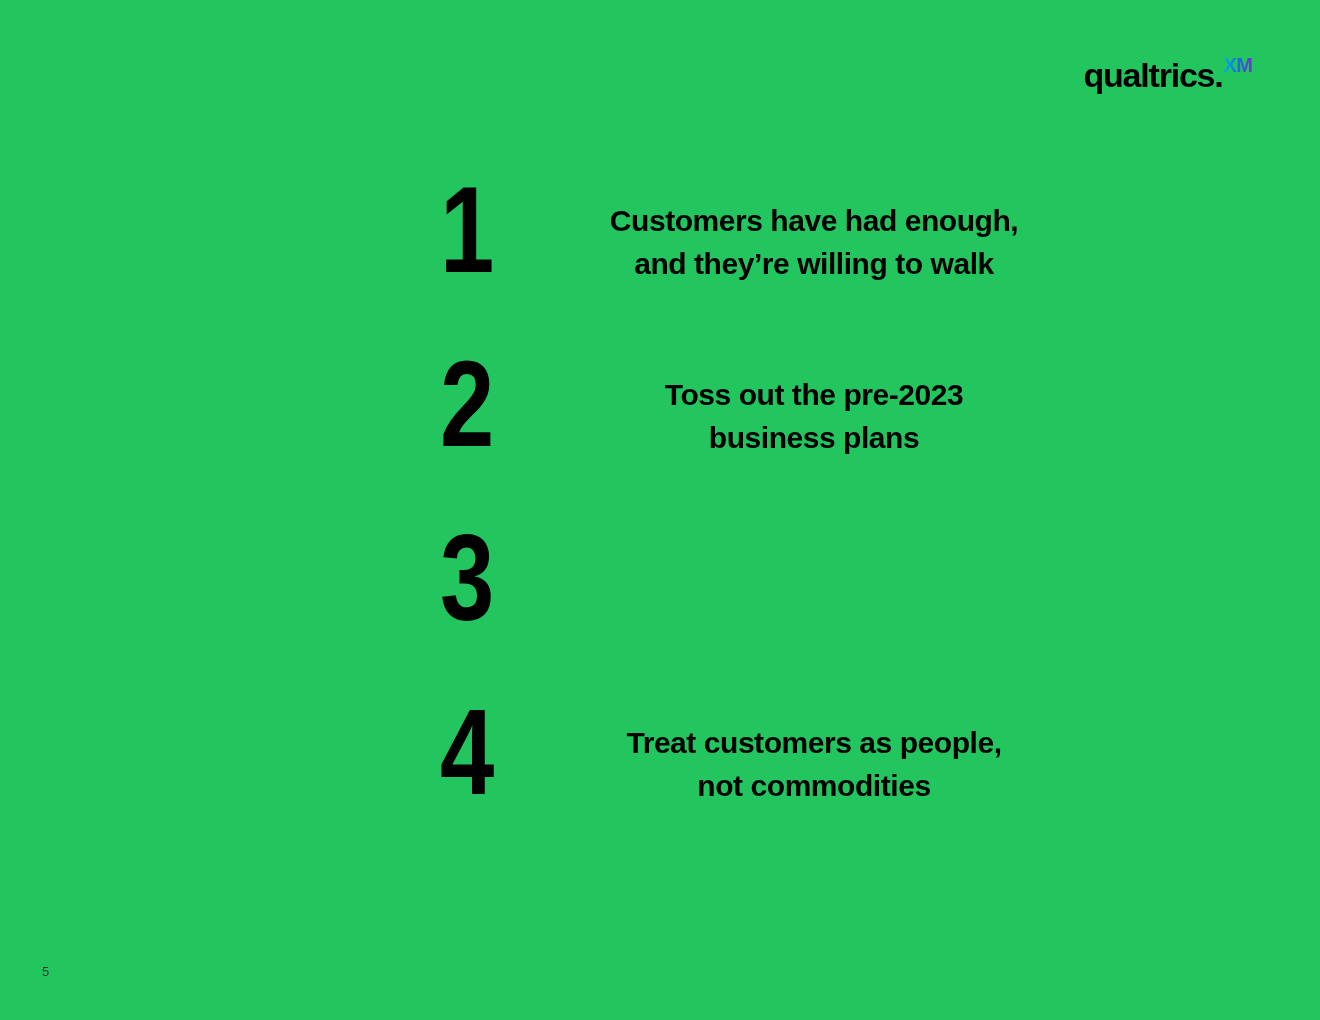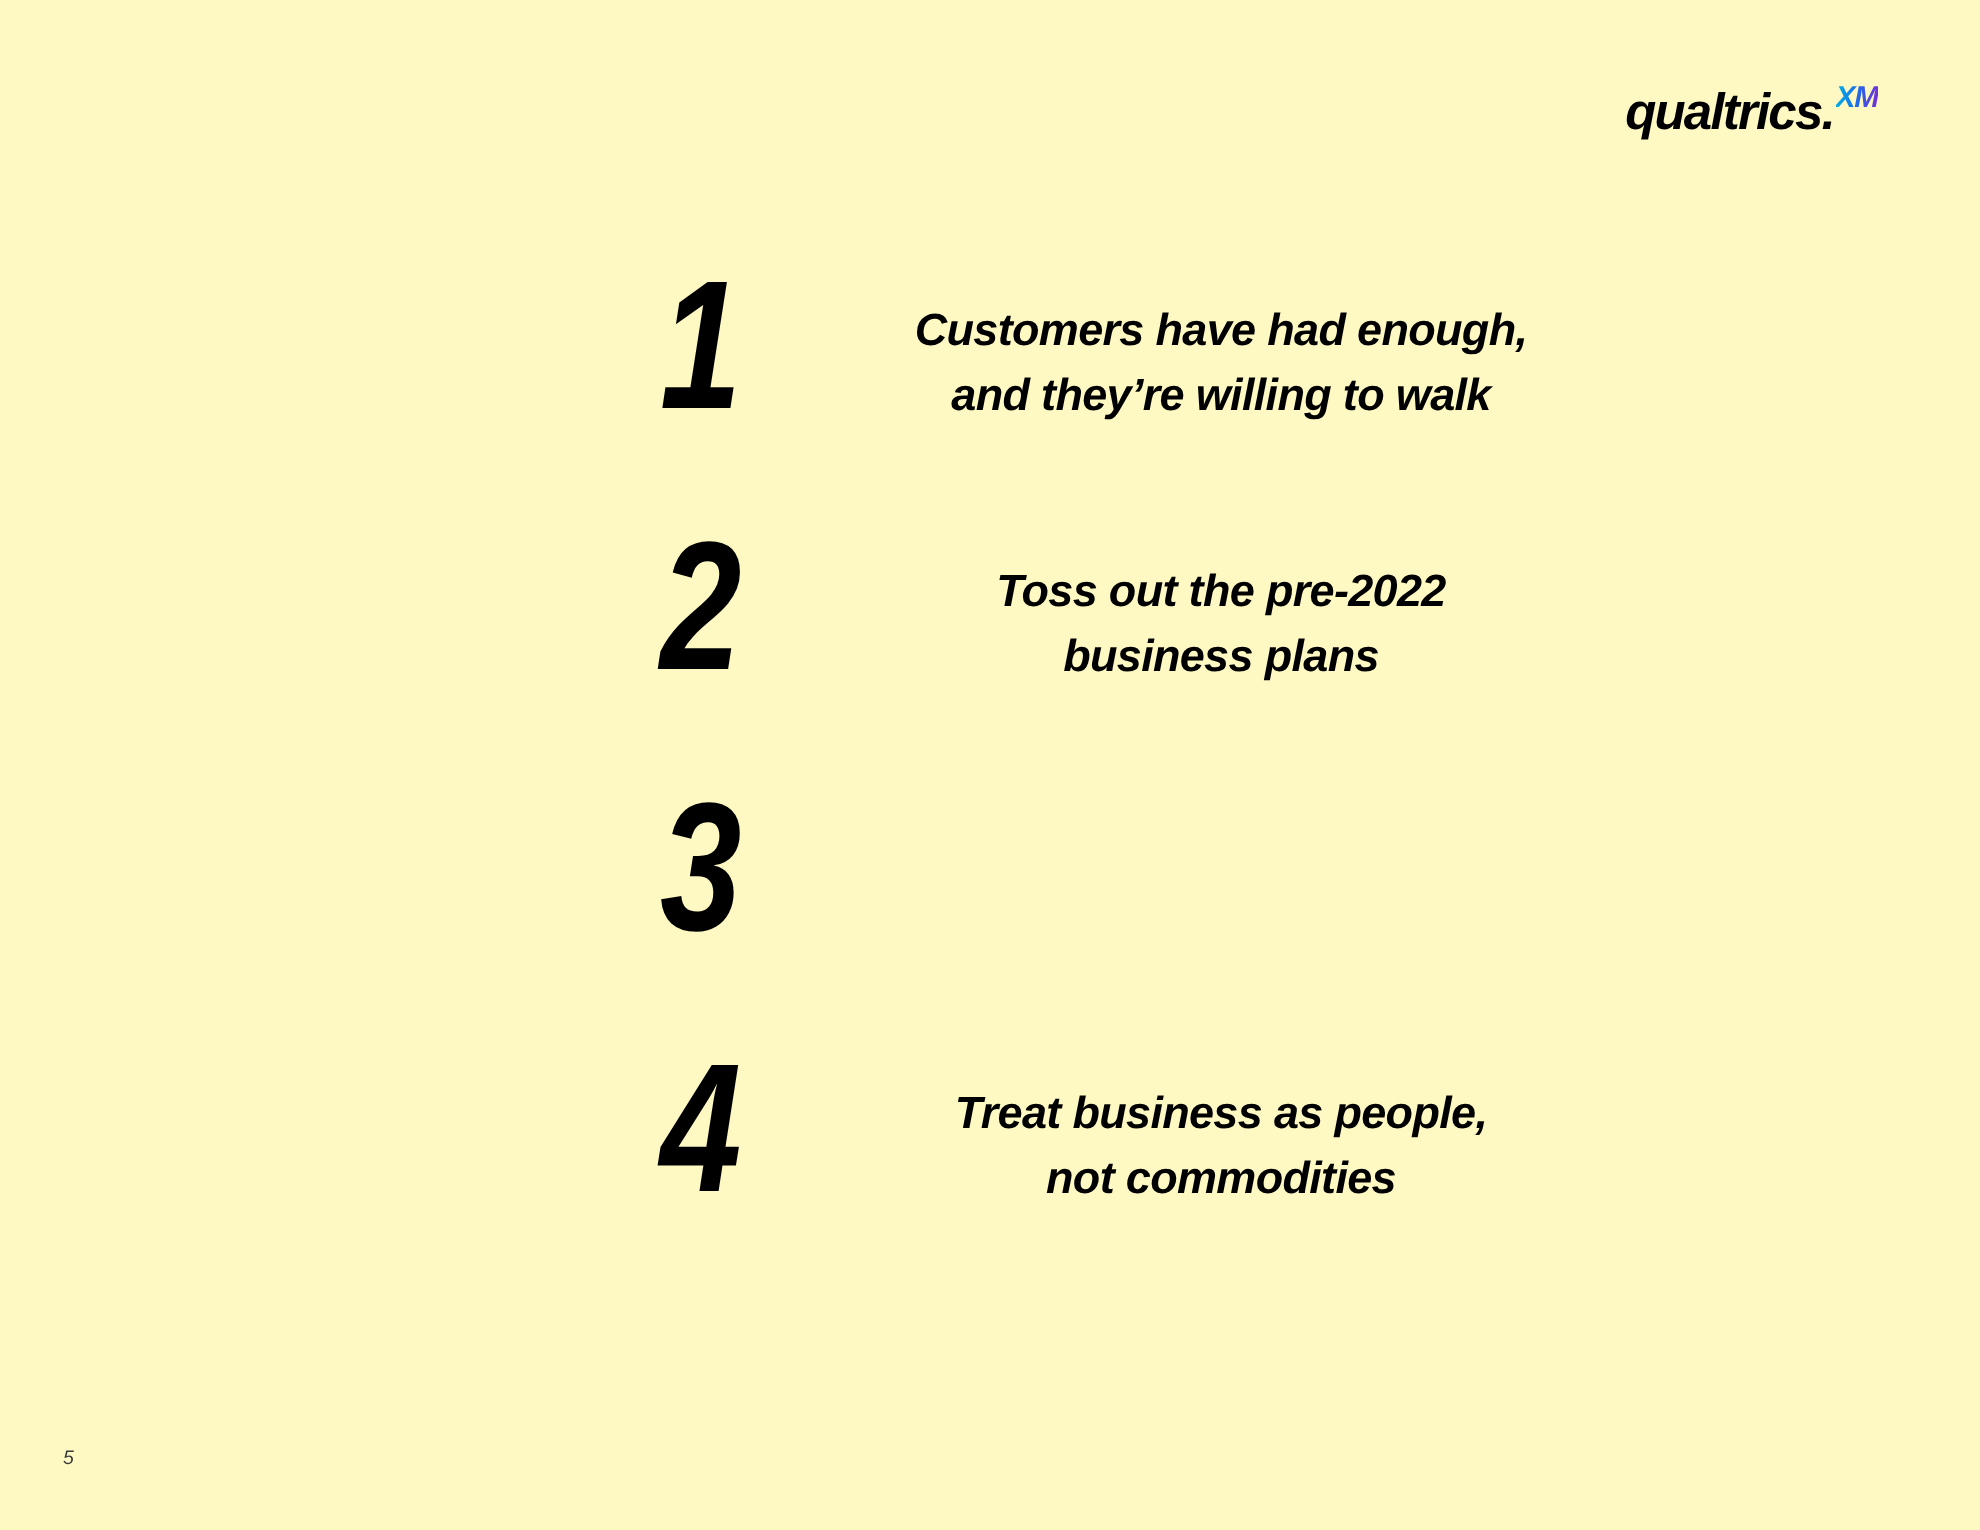--- a/index.html
+++ b/index.html
@@ -15,22 +15,21 @@
     color: #000000;
     position: relative;
     overflow: hidden;
     -webkit-font-smoothing: antialiased;
   }
 
   
   .slide {
     position: absolute;
     inset: 0;
-    background: #fef9c3;
-    font-style: italic;
+    background: #22c55e;
   }
 
   
   .brand-logo {
     position: absolute;
     top: 58px;
     right: 68px;
     display: flex;
     align-items: flex-start;
     line-height: 1;
@@ -139,31 +138,31 @@
   <div class="findings-list">
 
     <div class="finding-item">
       <div class="finding-number">1</div>
       <div class="finding-text">Customers have had enough,
 and they’re willing to walk</div>
     </div>
 
     <div class="finding-item">
       <div class="finding-number">2</div>
-      <div class="finding-text">Toss out the pre-2022
+      <div class="finding-text">Toss out the pre-2023
 business plans</div>
     </div>
 
     <div class="finding-item">
       <div class="finding-number">3</div>
     </div>
 
     <div class="finding-item">
       <div class="finding-number">4</div>
-      <div class="finding-text">Treat business as people,
+      <div class="finding-text">Treat customers as people,
 not commodities</div>
     </div>
 
   </div>
 
   <div class="page-number">5</div>
 
 </div>
 
 </body></html>

